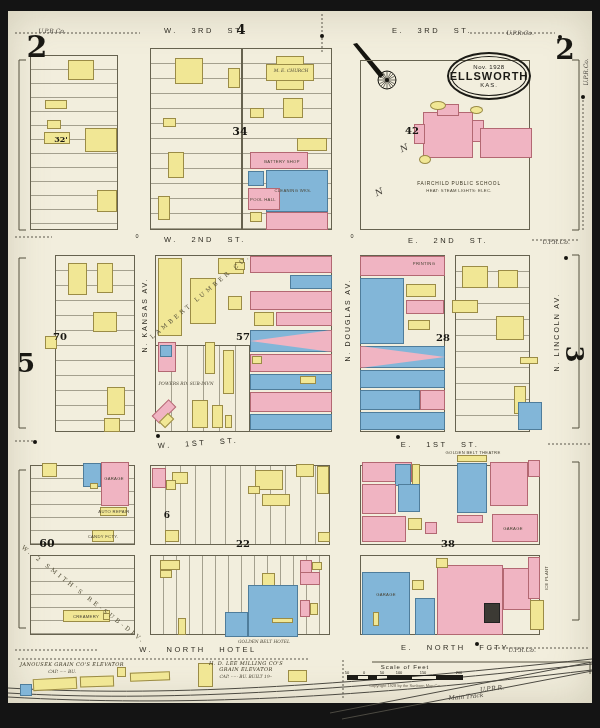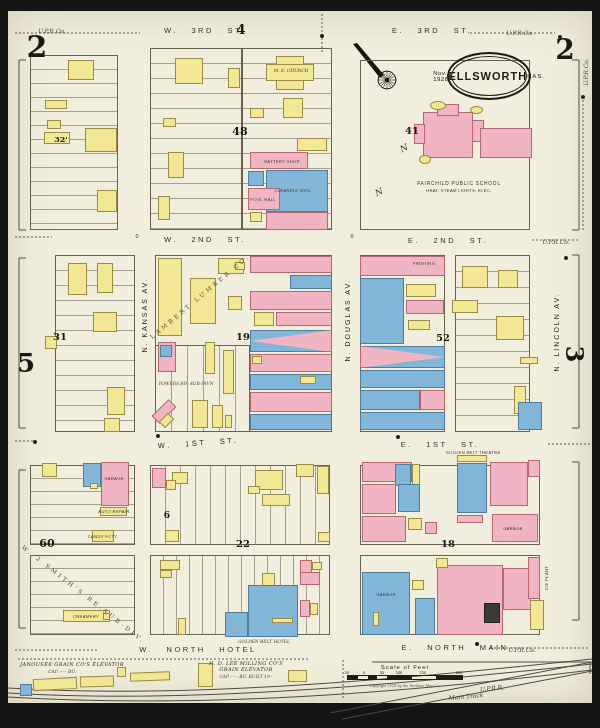--- a/index.html
+++ b/index.html
@@ -26,21 +26,21 @@
           color:#2e2b22;white-space:nowrap;}
   .ave{transform:translate(-50%,-50%) rotate(-90deg);font-size:7px;letter-spacing:2px;
        color:#2e2b22;white-space:nowrap;}
   .pagenum,.blknum{font-family:"DejaVu Serif",serif;font-weight:bold;color:#191813;
        transform:translate(-50%,-50%);line-height:1;}
   .note{font:italic 6px "DejaVu Serif",serif;color:#45413a;transform:translate(-50%,-50%);white-space:nowrap;}
   .dot{width:4px;height:4px;border-radius:50%;background:#15140f;transform:translate(-50%,-50%);}
   .zero{font-size:5.5px;color:#2e2b22;transform:translate(-50%,-50%);}
   
   #titleoval{position:absolute;left:447px;top:52px;width:80px;height:44px;border:2px solid #1c1b16;
-    border-radius:50%;display:flex;flex-direction:row;align-items:center;justify-content:center;}
+    border-radius:50%;display:flex;flex-direction:column;align-items:center;justify-content:center;}
   #titleoval:before{content:"";position:absolute;inset:2px;border:1px solid #1c1b16;border-radius:50%;}
   #tdate{font-size:6px;color:#1c1b16;letter-spacing:.5px;}
   #tcity{font:bold 11px "Liberation Sans",sans-serif;letter-spacing:1px;color:#1c1b16;}
   #tstate{font-size:6px;color:#1c1b16;letter-spacing:1px;}
   
   #scalebox{position:absolute;left:347px;top:664px;width:116px;}
   #scalelabel{font-size:6px;letter-spacing:1px;color:#2e2b22;text-align:center;}
   #scaleticks{position:relative;height:5px;}
   #scaleticks span{position:absolute;font-size:4px;color:#2e2b22;transform:translateX(-50%);}
   #scalebar{height:3px;display:flex;border:0.5px solid #1c1b16;}
@@ -256,38 +256,38 @@
       <div class="bld c-y" style="left: 130px; top: 672px; width: 40px; height: 9px; transform: rotate(-2deg);"></div>
       <div class="bld c-y" style="left: 198px; top: 663px; width: 15px; height: 24px;"></div>
       <div class="bld c-y" style="left: 288px; top: 670px; width: 19px; height: 12px;"></div>
       <div class="street" style="left: 205px; top: 30px;">W. 3RD ST.</div>
       <div class="street" style="left: 432px; top: 30px;">E. 3RD ST.</div>
       <div class="street" style="left: 205px; top: 239px;">W. 2ND ST.</div>
       <div class="street" style="left: 448px; top: 240px;">E. 2ND ST.</div>
       <div class="street" style="left: 198px; top: 443px; transform: translate(-50%, -50%) rotate(-4deg);">W. 1ST ST.</div>
       <div class="street" style="left: 440px; top: 444px;">E. 1ST ST.</div>
       <div class="street" style="left: 198px; top: 649px;">W. NORTH HOTEL</div>
-      <div class="street" style="left: 455px; top: 647px;">E. NORTH MAIN</div>
+      <div class="street" style="left: 455px; top: 647px;">E. NORTH FCTY</div>
       <div class="ave" style="left: 144px; top: 315px;">N. KANSAS AV.</div>
       <div class="ave" style="left: 347px; top: 320px;">N. DOUGLAS AV.</div>
       <div class="ave" style="left: 556px; top: 332px;">N. LINCOLN AV.</div>
       <div class="pagenum" style="left: 37px; top: 47px; font-size: 30px;">2</div>
       <div class="pagenum" style="left: 565px; top: 50px; font-size: 28px;">2</div>
       <div class="pagenum" style="left: 26px; top: 363px; font-size: 26px;">5</div>
       <div class="pagenum" style="left: 574px; top: 354px; font-size: 24px; transform: translate(-50%, -50%) rotate(90deg);">3</div>
       <div class="blknum" style="left: 241px; top: 29px; font-size: 13px;">4</div>
-      <div class="blknum" style="left: 240px; top: 131px; font-size: 11px;">48</div>
+      <div class="blknum" style="left: 240px; top: 131px; font-size: 11px;">34</div>
       <div class="blknum" style="left: 61px; top: 139px; font-size: 8px;">32'</div>
-      <div class="blknum" style="left: 412px; top: 131px; font-size: 10px;">41</div>
-      <div class="blknum" style="left: 60px; top: 337px; font-size: 10px;">31</div>
-      <div class="blknum" style="left: 243px; top: 337px; font-size: 10px;">19</div>
-      <div class="blknum" style="left: 443px; top: 338px; font-size: 10px;">52</div>
+      <div class="blknum" style="left: 412px; top: 131px; font-size: 10px;">42</div>
+      <div class="blknum" style="left: 60px; top: 337px; font-size: 10px;">70</div>
+      <div class="blknum" style="left: 243px; top: 337px; font-size: 10px;">57</div>
+      <div class="blknum" style="left: 443px; top: 338px; font-size: 10px;">28</div>
       <div class="blknum" style="left: 47px; top: 543px; font-size: 11px;">60</div>
       <div class="blknum" style="left: 243px; top: 544px; font-size: 10px;">22</div>
-      <div class="blknum" style="left: 448px; top: 544px; font-size: 10px;">18</div>
+      <div class="blknum" style="left: 448px; top: 544px; font-size: 10px;">38</div>
       <div class="blknum" style="left: 167px; top: 515px; font-size: 9px;">6</div>
       <div class="lab lm" style="left: 459px; top: 183px;">FAIRCHILD PUBLIC SCHOOL</div>
       <div class="lab mc" style="left: 459px; top: 190px;">HEAT: STEAM    LIGHTS: ELEC.</div>
       <div class="lab mc-i" style="left: 291px; top: 70px;">M. E. CHURCH</div>
       <div class="lab diag" style="left: 200px; top: 296px; transform: translate(-50%, -50%) rotate(-40deg);">LAMBERT  LUMBER  CO.</div>
       <div class="lab mc-i" style="left: 186px; top: 383px;">POWERS RD. SUB-DIVN</div>
       <div class="lab mc" style="left: 282px; top: 161px;">BATTERY SHOP</div>
       <div class="lab mc" style="left: 293px; top: 190px;">CLEANING WKS.</div>
       <div class="lab mc" style="left: 263px; top: 199px;">POOL HALL</div>
       <div class="lab mc" style="left: 424px; top: 263px;">PRINTING</div>

